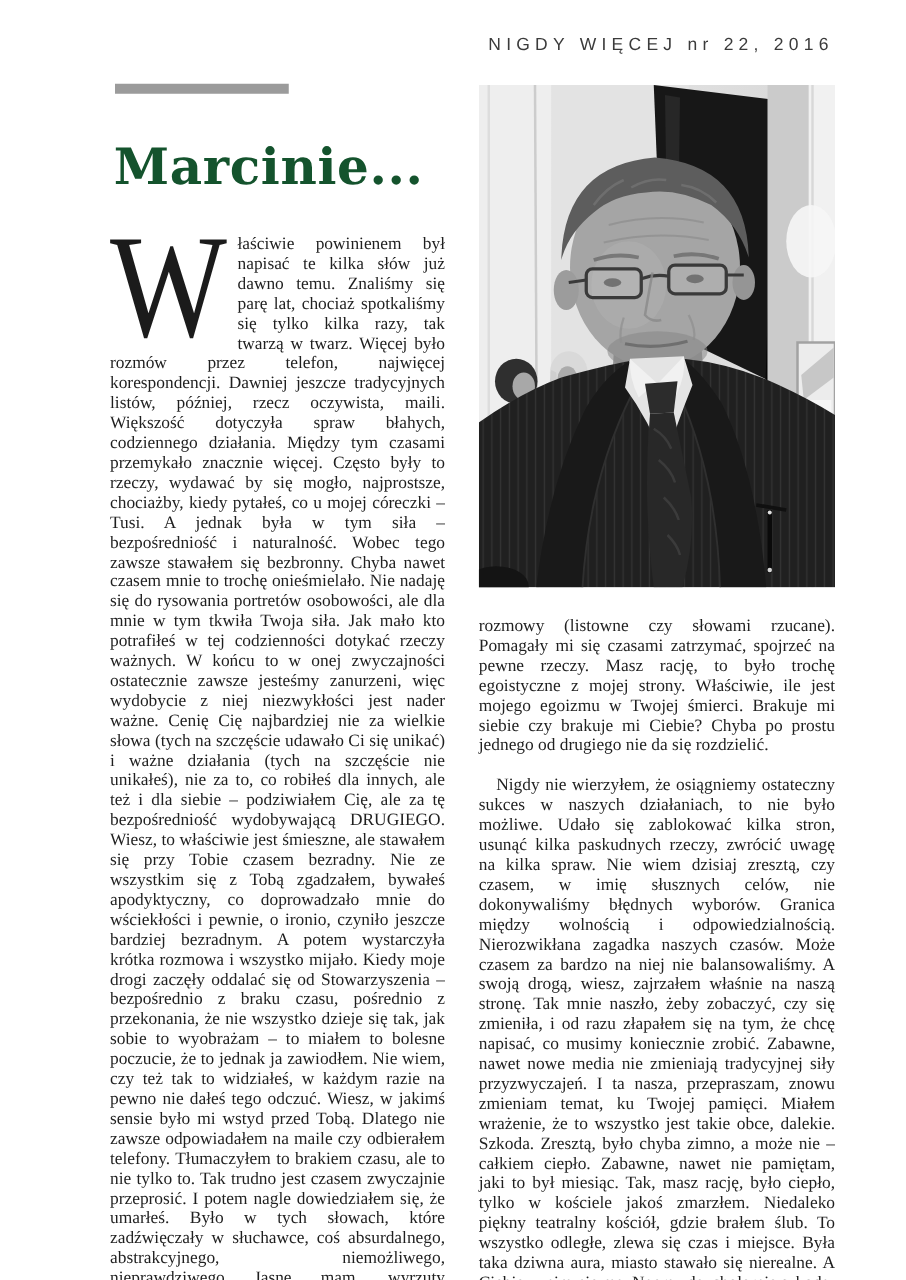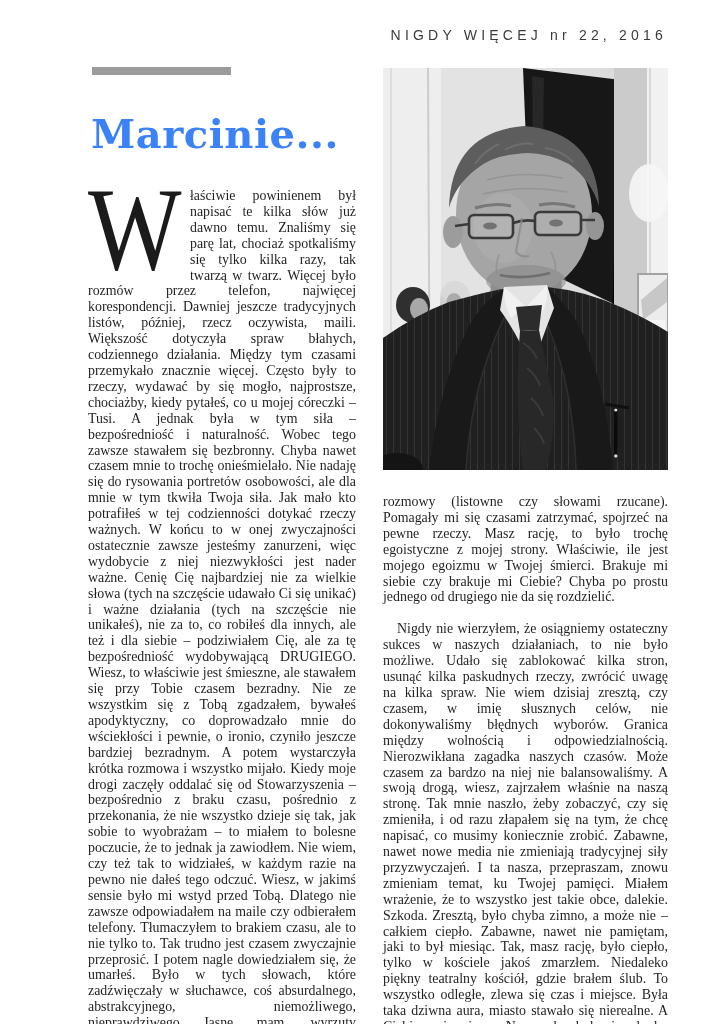--- a/index.html
+++ b/index.html
@@ -14,21 +14,21 @@
     font-size:14px;font-weight:400;letter-spacing:4.2px;color:#3b3b3b;
     white-space:nowrap;
     text-align:right;
   }
   .accent-bar{
     position:absolute;left:92px;top:67px;width:139px;height:8px;background:#9b9b9b;
   }
   .article-title{
     position:absolute;left:91px;top:87px;
     font-family:"DejaVu Serif","Liberation Serif",serif;
-    font-weight:700;font-size:40px;line-height:1;color:#3b82f6;letter-spacing:0.5px;
+    font-weight:700;font-size:40px;line-height:1;color:#14532d;letter-spacing:0.5px;
   }
   .photo{
     position:absolute;left:383px;top:68px;width:285px;height:402px;overflow:hidden;
   }
   .photo svg{display:block;width:285px;height:402px;}
   .col{
     position:absolute;
     font-size:13.9px;line-height:15.9px;text-align:justify;color:#1f1f1f;
   }
   .col-left{left:88px;top:188px;width:268px;}

